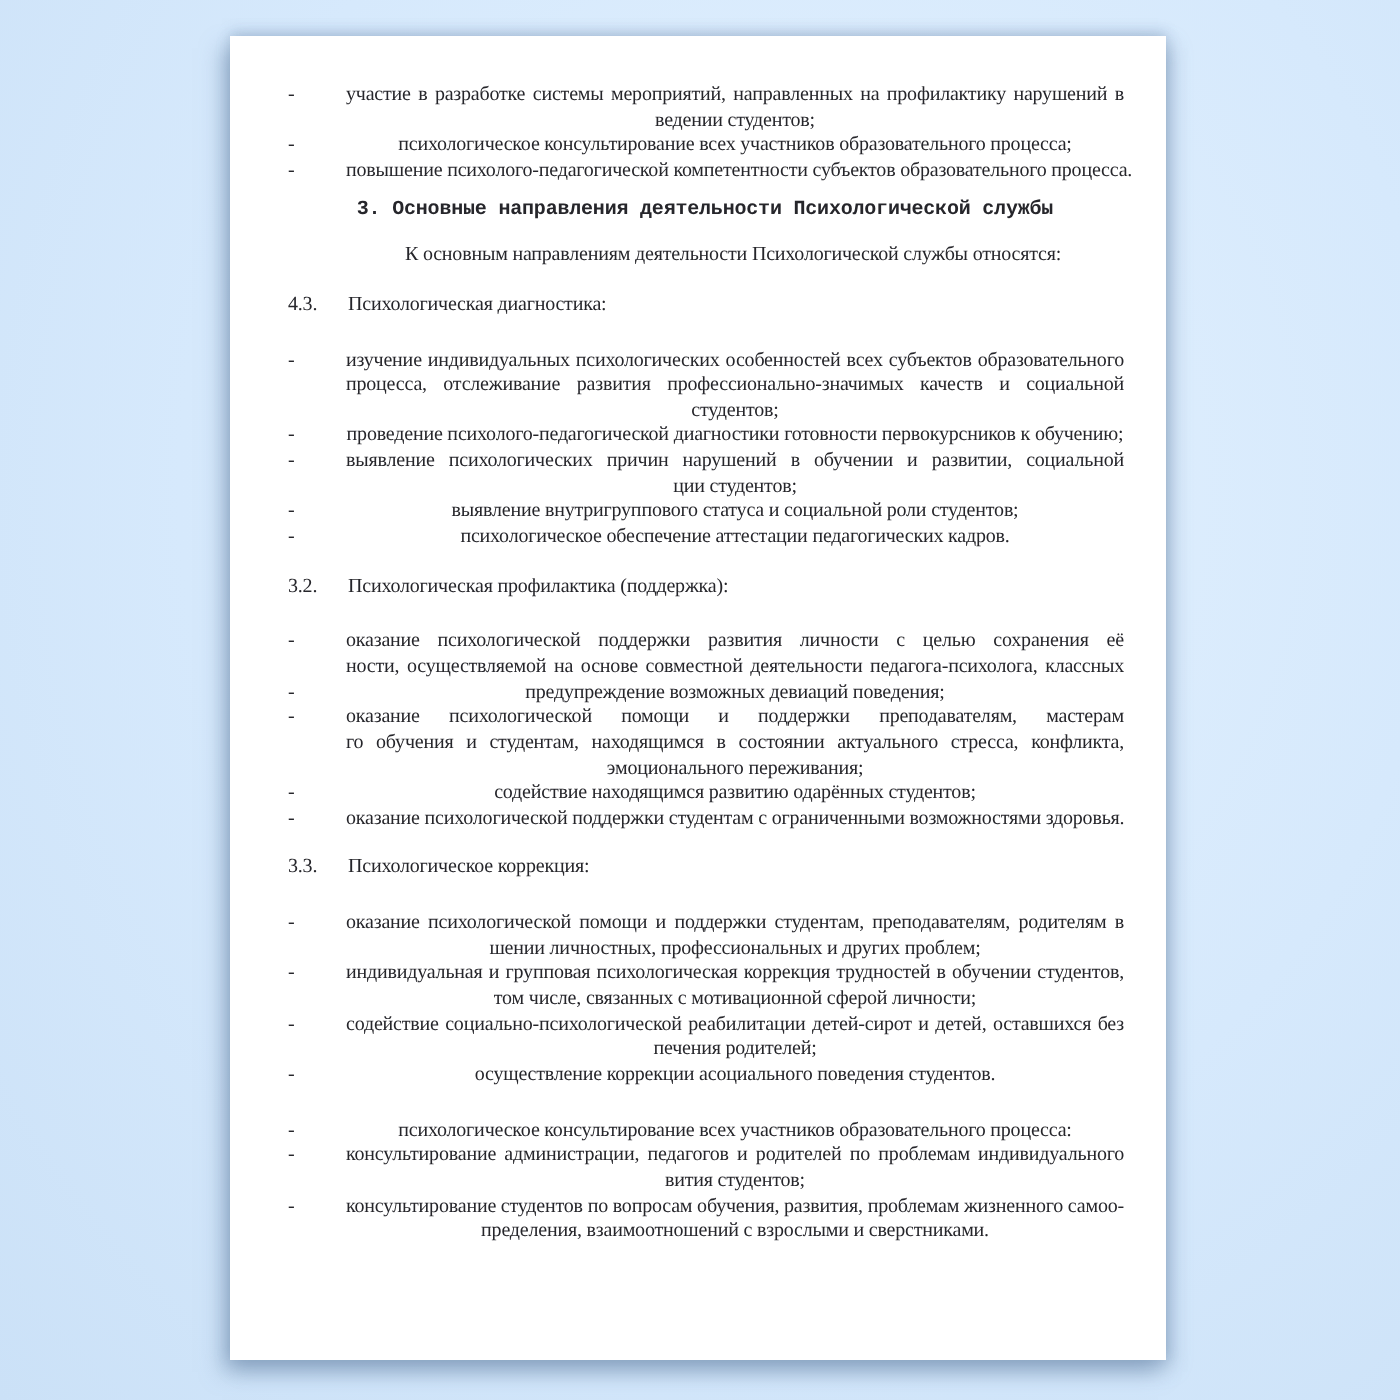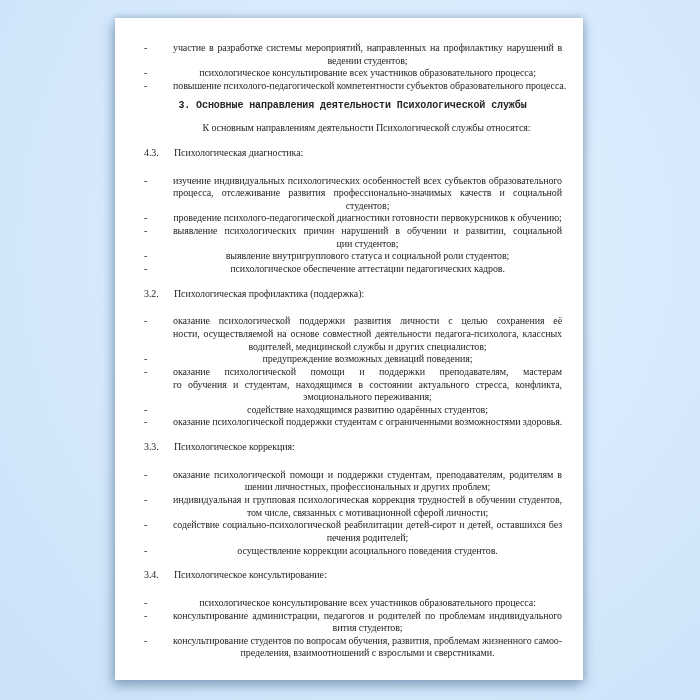--- a/index.html
+++ b/index.html
@@ -83,21 +83,20 @@
         </div>
         <div class="section">
           <span class="sec-num">3.2.</span>
           <span class="sec-title">Психологическая профилактика (поддержка):</span>
         </div>
         <div class="list">
           <div class="item">
             <span class="dash">-</span>
             <div class="jline">оказание психологической поддержки развития личности с целью сохранения её индивидуаль-</div>
             <div class="jline">ности, осуществляемой на основе совместной деятельности педагога-психолога, классных руко-</div>
-            <div class="jend">водителей, медицинской службы и других специалистов;</div>
           </div>
           <div class="item">
             <span class="dash">-</span>
             <div class="jend">предупреждение возможных девиаций поведения;</div>
           </div>
           <div class="item">
             <span class="dash">-</span>
             <div class="jline">оказание психологической помощи и поддержки преподавателям, мастерам производственно-</div>
             <div class="jline">го обучения и студентам, находящимся в состоянии актуального стресса, конфликта, сильного</div>
             <div class="jend">эмоционального переживания;</div>
@@ -129,24 +128,20 @@
           <div class="item">
             <span class="dash">-</span>
             <div class="jline">содействие социально-психологической реабилитации детей-сирот и детей, оставшихся без по-</div>
             <div class="jend">печения родителей;</div>
           </div>
           <div class="item">
             <span class="dash">-</span>
             <div class="jend">осуществление коррекции асоциального поведения студентов.</div>
           </div>
         </div>
-        <div class="section">
-          <span class="sec-num">3.4.</span>
-          <span class="sec-title">Психологическое консультирование:</span>
-        </div>
         <div class="list">
           <div class="item">
             <span class="dash">-</span>
             <div class="jend">психологическое консультирование всех участников образовательного процесса:</div>
           </div>
           <div class="item">
             <span class="dash">-</span>
             <div class="jline">консультирование администрации, педагогов и родителей по проблемам индивидуального раз-</div>
             <div class="jend">вития студентов;</div>
           </div>

